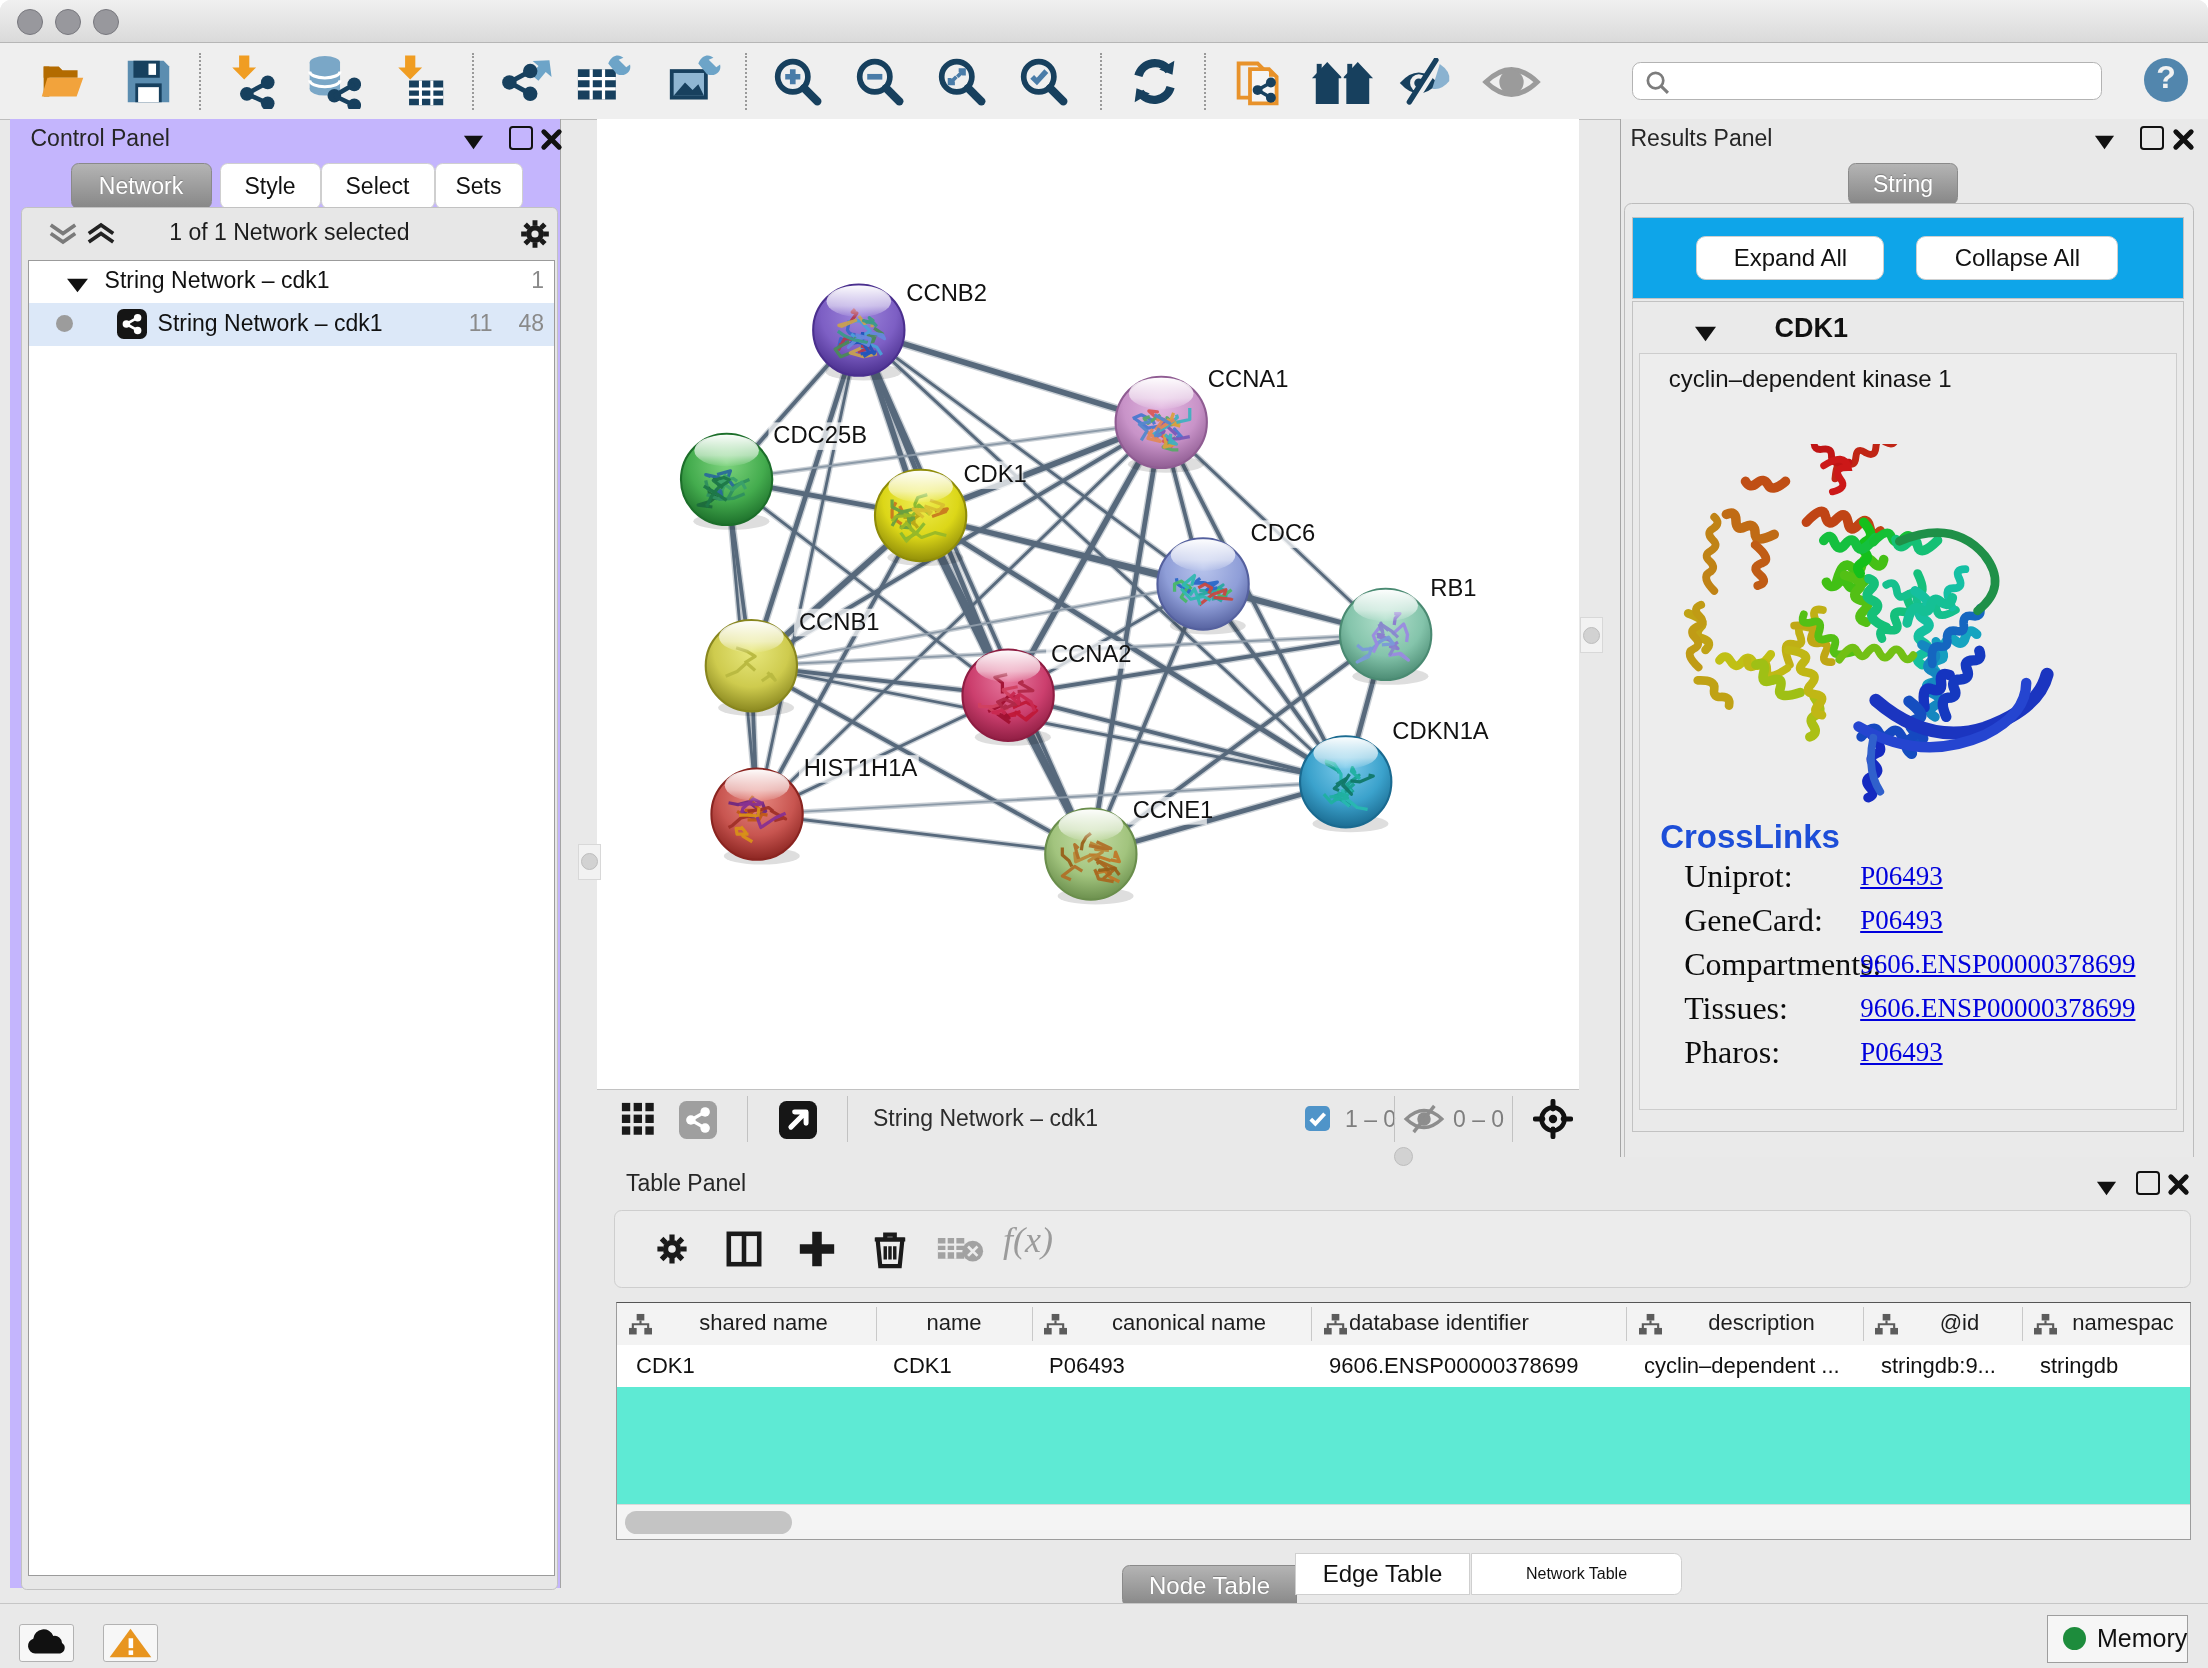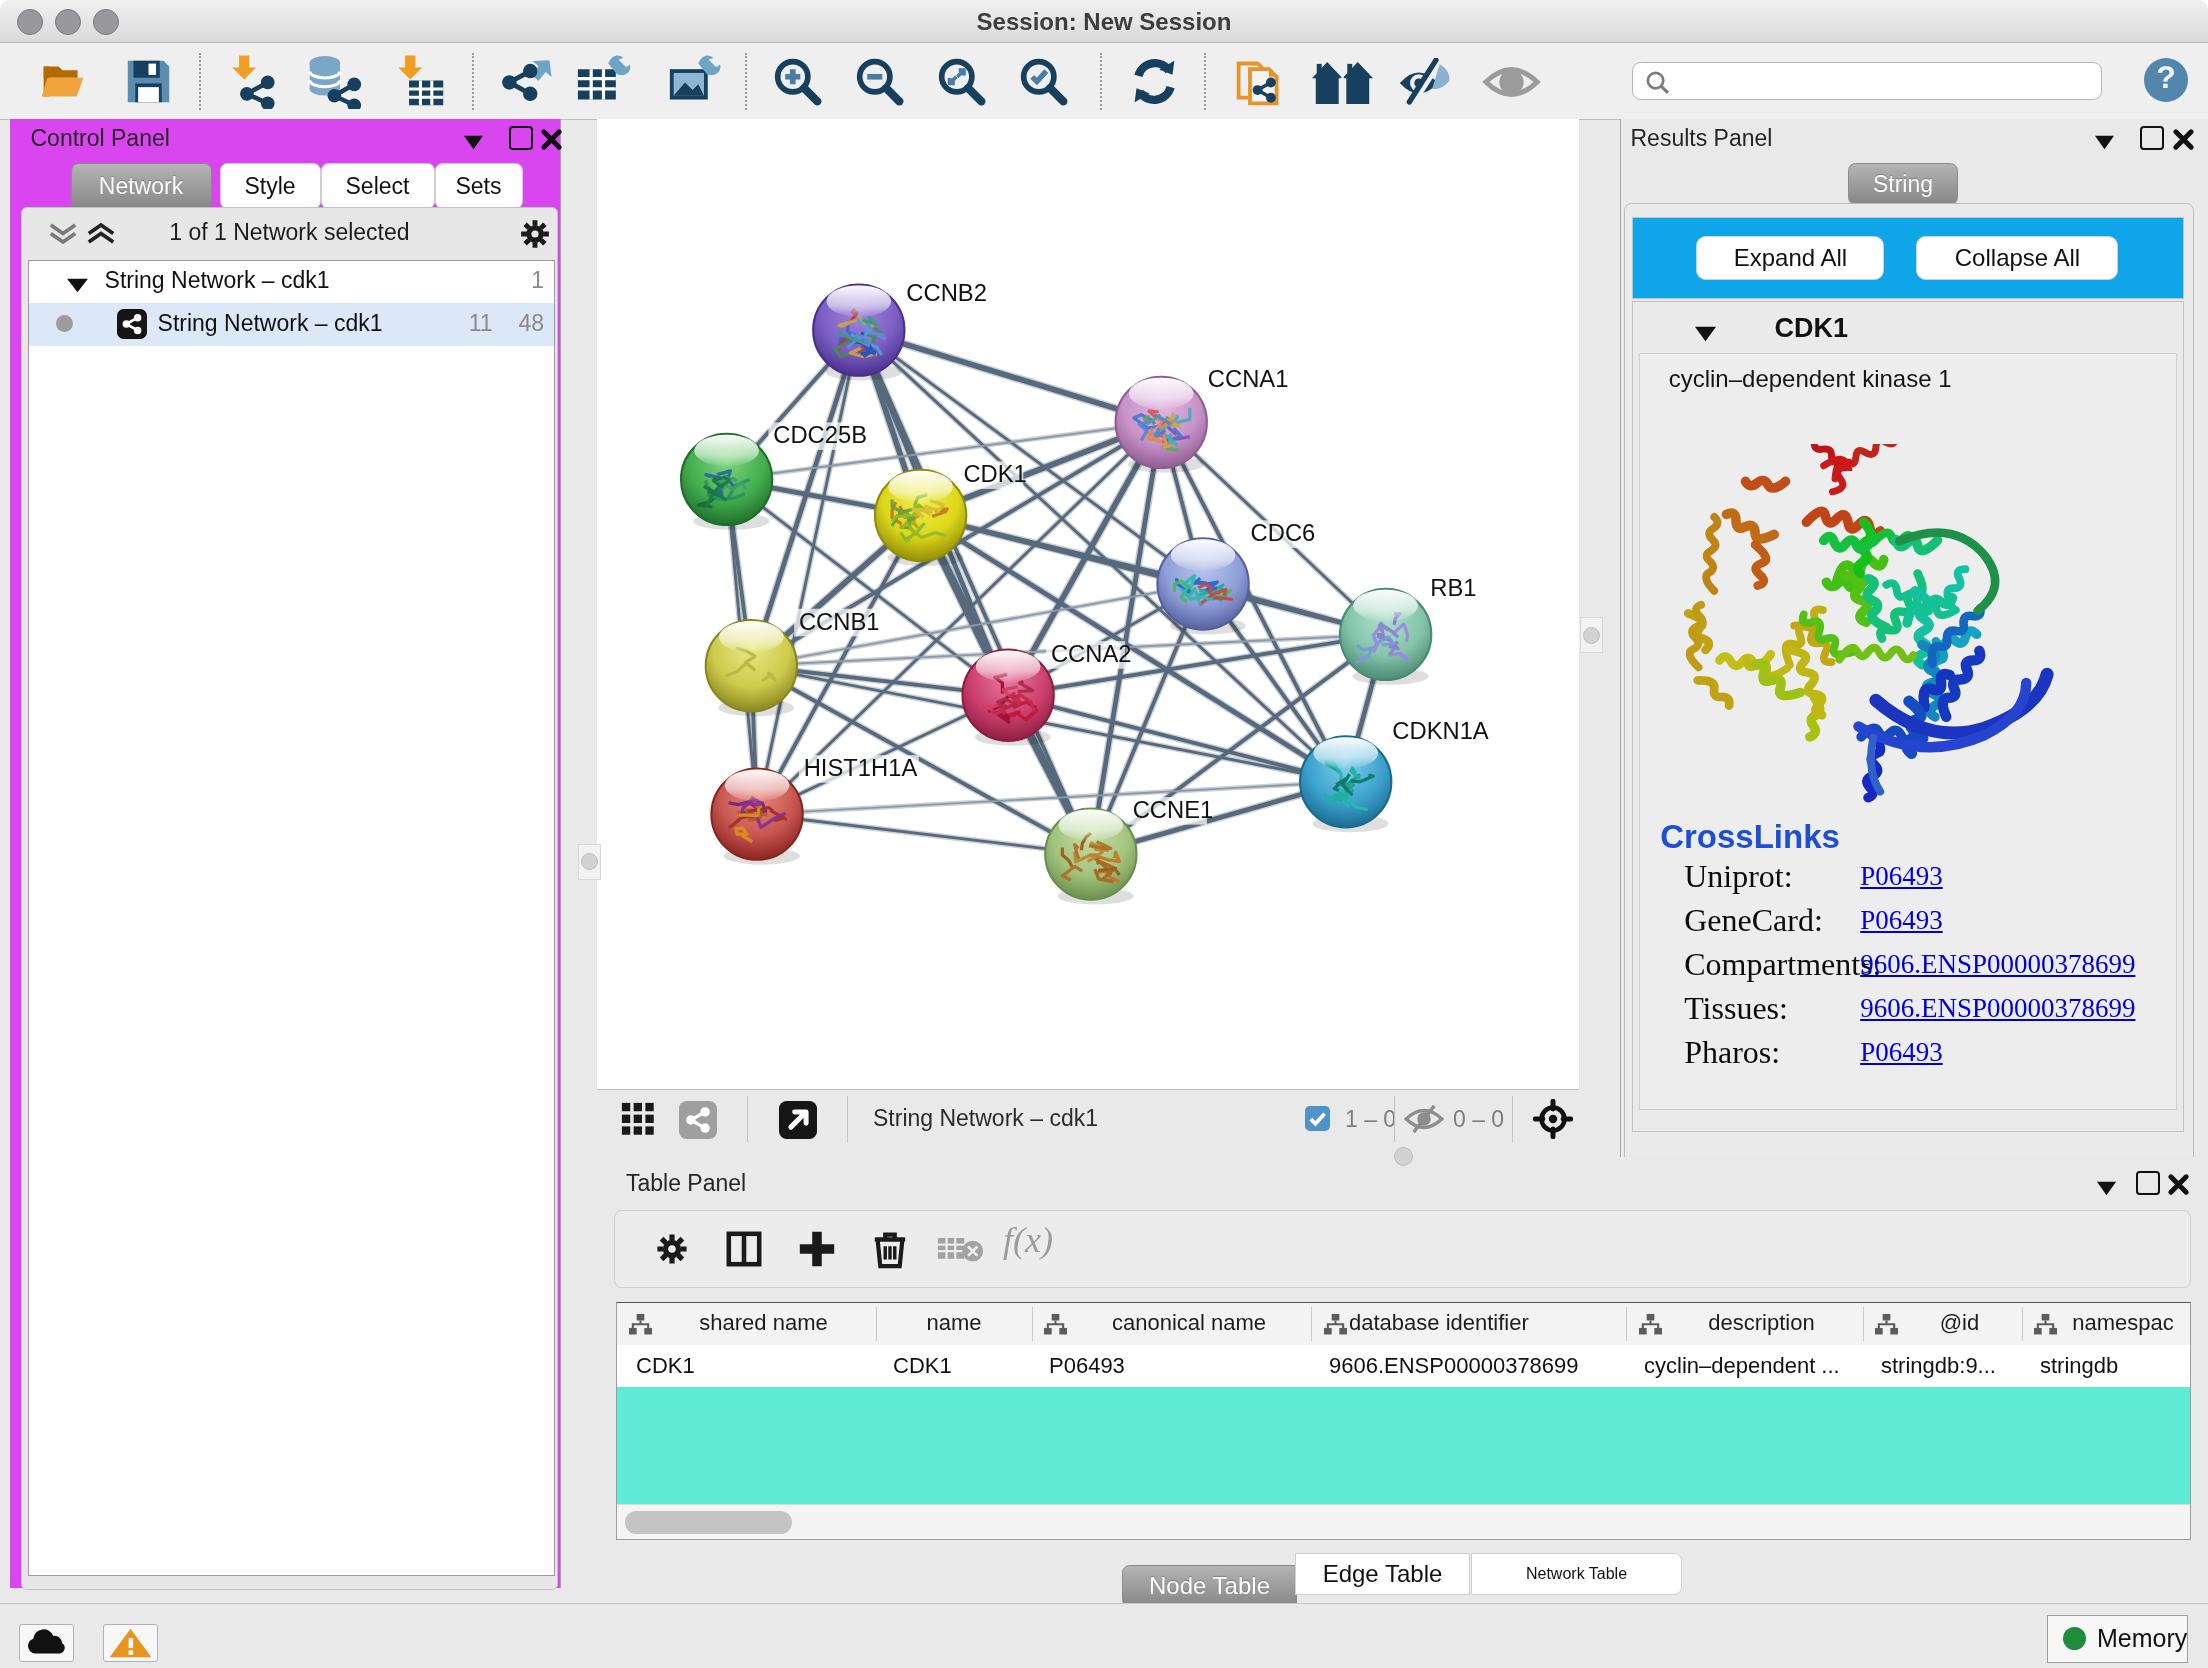--- a/index.html
+++ b/index.html
@@ -18,21 +18,21 @@
   .tsep{top:9.5px;width:0;height:57px;border-left:2.9px dotted #9a9a9a;}
   .searchbox{left:1632px;top:19px;width:468px;height:36px;background:#fff;border:1.9px solid #b3b3b3;border-radius:8.6px;}
   
   .ptitle{font-size:23px;color:#262626;}
   
   .tab{height:44px;line-height:44px;text-align:center;font-size:23px;border-radius:7.6px;
        background:#fff;border:1px solid #cfcfcf;color:#111;}
   .tab.sel{background:linear-gradient(#b4b4b4,#878787);color:#fff;border:1px solid #8a8a8a;
        text-shadow:0 -1px 1px rgba(0,0,0,.25);}
   
-  .cpanel{left:9.5px;top:119px;width:550px;height:1469px;background:#d946ef;border-right:1.9px solid #a5a5a5;}
+  .cpanel{left:9.5px;top:119px;width:550px;height:1469px;background:#c4b5fd;border-right:1.9px solid #a5a5a5;}
   .cbody{left:11.4px;top:88px;width:535px;height:1381px;border:1px solid #c2c2c2;background:#e7e7e7;border-radius:5.7px;}
   .ctree{left:5.7px;top:52px;width:525px;height:1314px;background:#ffffff;border:1px solid #9b9b9b;}
   
   .canvas{left:597px;top:119px;width:982px;height:970px;background:#ffffff;}
   .cstatus{left:597px;top:1089px;width:982px;height:57px;background:#e9e9e9;border-top:1px solid #c2c2c2;}
   
   .rpanel{left:1620px;top:119px;width:589px;height:1038px;background:#e9e9e9;border-left:1.9px solid #a5a5a5;}
   
   .tpanel{left:599px;top:1157px;width:1609px;height:403px;background:#e9e9e9;}
   
@@ -41,21 +41,20 @@
   a.lnk{color:#0000dd;text-decoration:underline;}
 </style>
 </head>
 <body>
 <div class="win">
 
   <div class="abs titlebar">
     <div class="abs tl" style="left:17px;"></div>
     <div class="abs tl" style="left:55px;"></div>
     <div class="abs tl" style="left:93px;"></div>
-    <div class="abs title">Session: New Session</div>
   </div>
 
   <div class="abs toolbar" id="toolbar">
     <svg class="abs" style="left:38px;top:14.3px;" width="49" height="49" viewBox="0 0 26 26">
       <path d="M3 5 h8 l2 2 h8 v4 H3z" fill="#b36b00"></path>
       <path d="M3 5 h3 v16 H3z" fill="#b36b00"></path>
       <path d="M5 11 h19 l-3.5 10 H2z" fill="#f2a33c"></path>
     </svg>
     <svg class="abs" style="left:124px;top:14.3px;" width="49" height="49" viewBox="0 0 26 26">
       <path d="M2 2 h19 l3 3 v19 H2z" fill="#5b8db0"></path>

